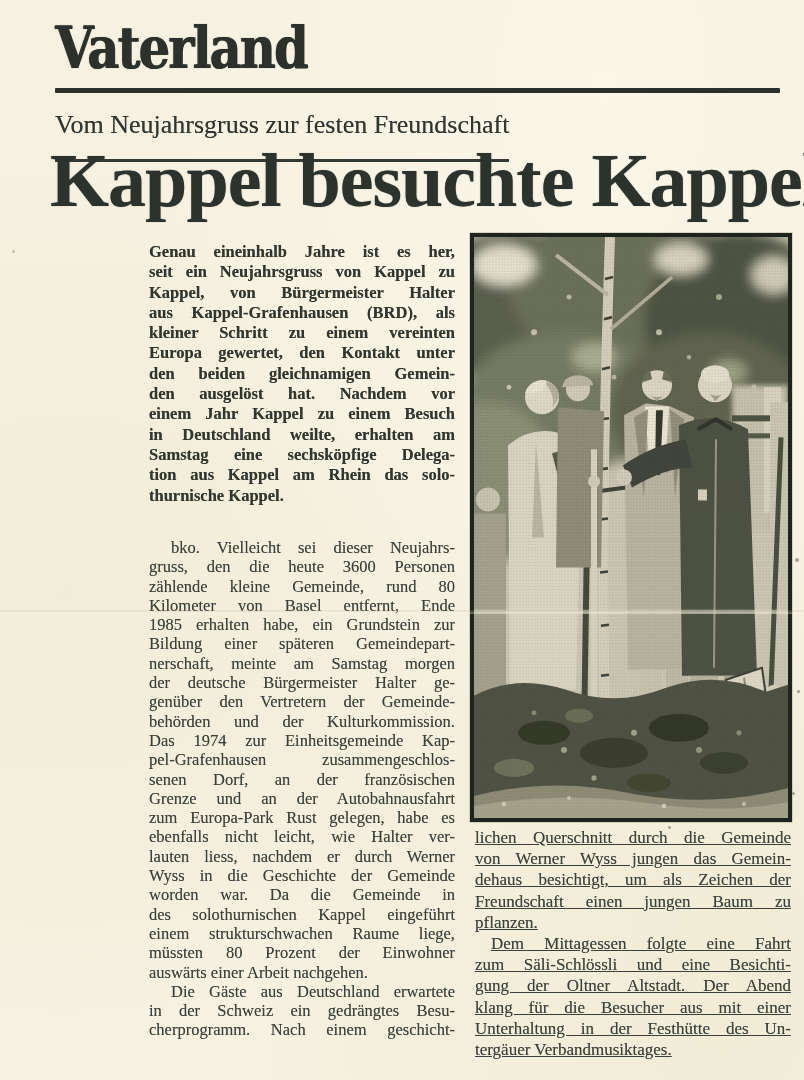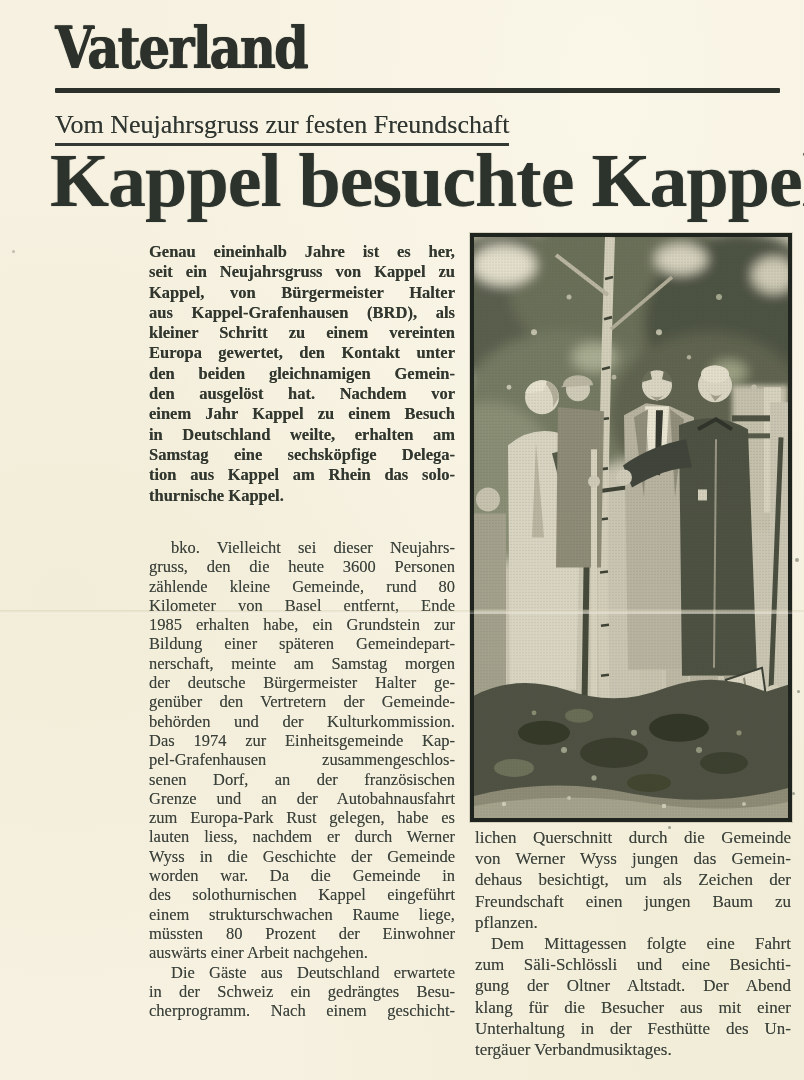--- a/index.html
+++ b/index.html
@@ -25,21 +25,21 @@
     text-shadow:1.2px 0 #2c322b, 0 0 1px rgba(44,50,43,.6);
     white-space:nowrap;
   }
   .masthead-rule{
     position:absolute;left:55px;top:88px;width:725px;height:5px;
     background:#2b302a;border-radius:1px;
   }
   .kicker{
     position:absolute;left:55px;top:110px;
     font-size:26px;color:#2f3530;
-    padding-bottom:3px;border-bottom:3px solid #343a33;
+    padding-bottom:19px;border-bottom:3px solid #343a33;
     white-space:nowrap;
     text-shadow:0 0 .5px rgba(47,53,48,.6);
   }
   .headline{
     position:absolute;left:50px;top:142px;margin:0;
     font-size:76px;line-height:1;font-weight:bold;color:#2c322c;
     letter-spacing:-1px;white-space:nowrap;
     text-shadow:0 0 1px rgba(44,50,44,.55);
   }
   .lead{
@@ -49,20 +49,21 @@
   }
   .col-left{
     position:absolute;left:149px;top:538px;width:306px;
     font-size:16.5px;line-height:19.3px;color:#3a403a;
     text-shadow:0 0 .4px rgba(58,64,58,.5);
   }
   .col-right{
     position:absolute;left:475px;top:827px;width:316px;
     font-size:17px;line-height:21.2px;color:#3a403a;
     text-shadow:0 0 .4px rgba(58,64,58,.5);
+    text-decoration:underline;
   }
   .para{margin:0;}
   .line{
     text-align:justify;text-align-last:justify;
     white-space:nowrap;overflow:visible;
   }
   .line.lastline{text-align-last:left;}
   .line.indent{text-indent:22px;}
   .col-right .line.indent{text-indent:16px;}
   .photo{
@@ -118,20 +119,21 @@
         <div class="line">Bildung einer späteren Gemeindepart-</div>
         <div class="line">nerschaft, meinte am Samstag morgen</div>
         <div class="line">der deutsche Bürgermeister Halter ge-</div>
         <div class="line">genüber den Vertretern der Gemeinde-</div>
         <div class="line">behörden und der Kulturkommission.</div>
         <div class="line">Das 1974 zur Einheitsgemeinde Kap-</div>
         <div class="line">pel-Grafenhausen zusammengeschlos-</div>
         <div class="line">senen Dorf, an der französischen</div>
         <div class="line">Grenze und an der Autobahnausfahrt</div>
         <div class="line">zum Europa-Park Rust gelegen, habe es</div>
+        <div class="line">ebenfalls nicht leicht, wie Halter ver-</div>
         <div class="line">lauten liess, nachdem er durch Werner</div>
         <div class="line">Wyss in die Geschichte der Gemeinde</div>
         <div class="line">worden war. Da die Gemeinde in</div>
         <div class="line">des solothurnischen Kappel eingeführt</div>
         <div class="line">einem strukturschwachen Raume liege,</div>
         <div class="line">müssten 80 Prozent der Einwohner</div>
         <div class="line lastline">auswärts einer Arbeit nachgehen.</div>
       </div>
       <div class="para">
         <div class="line indent">Die Gäste aus Deutschland erwartete</div>

